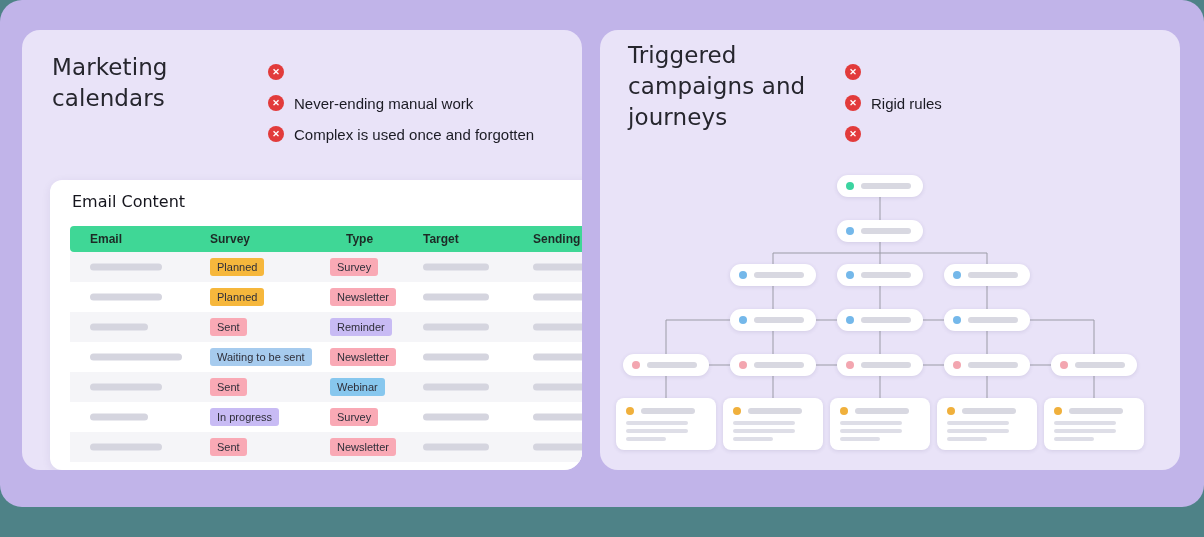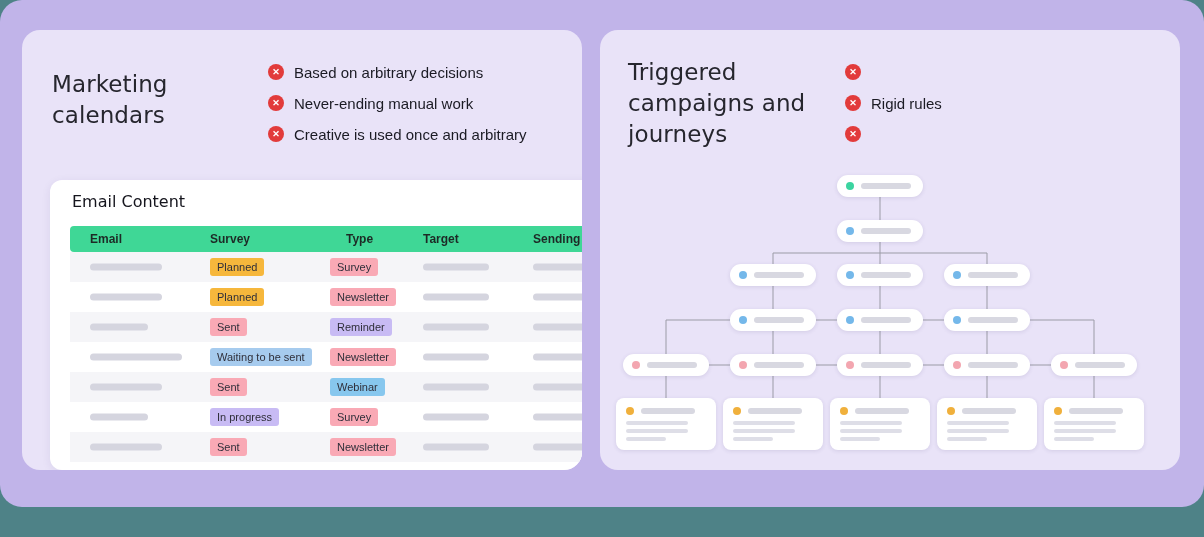--- a/index.html
+++ b/index.html
@@ -8,21 +8,21 @@
 
   .surface { position:absolute; left:0; top:0; width:1204px; height:507px;
              background:var(--purple,#c1b4e9); border-radius:22px; }
 
   .panel { position:absolute; top:30px; height:440px; background:var(--panel,#e9e3f8);
            border-radius:18px; overflow:hidden; }
   .panel-left  { left:22px;  width:560px; }
   .panel-right { left:600px; width:580px; }
 
   .panel-title { position:absolute; font-family:"DejaVu Sans",sans-serif; font-size:23px;
-                 line-height:31px; font-weight:500; color:#26262e; letter-spacing:.1px;margin-top:17px; }
+                 line-height:31px; font-weight:500; color:#26262e; letter-spacing:.1px; }
   .panel-left  .panel-title { left:30px; top:22px; width:175px; }
   .panel-right .panel-title { left:28px; top:10px; width:215px; }
 
   .points { position:absolute; top:32px; list-style:none; }
   .panel-left  .points { left:246px; }
   .panel-right .points { left:245px; }
   .points li { display:flex; align-items:center; gap:10px; height:20px; margin-bottom:11px; }
   .xicon { width:16px; height:16px; border-radius:50%; background:var(--red,#e23b3b); color:#fff;
            font-size:9px; font-weight:bold; display:flex; align-items:center; justify-content:center;
            flex:0 0 16px; line-height:1; }
@@ -59,29 +59,28 @@
 </head>
 <body>
 
 <div class="surface">
 
   <section class="panel panel-left">
     <h2 class="panel-title">Marketing calendars</h2>
     <ul class="points">
       <li>
         <span class="xicon">✕</span>
-        <span class="point-text">Based on arbitrary decisions</span>
       </li>
       <li>
         <span class="xicon">✕</span>
         <span class="point-text">Never-ending manual work</span>
       </li>
       <li>
         <span class="xicon">✕</span>
-        <span class="point-text">Creative is used once and arbitrary</span>
+        <span class="point-text">Complex is used once and forgotten</span>
       </li>
     </ul>
 
     <div class="email-card">
       <div class="card-title">Email Content</div>
       <div class="thead">
         <span class="th" style="left:20px">Email</span>
         <span class="th" style="left:140px">Survey</span>
         <span class="th" style="left:276px">Type</span>
         <span class="th" style="left:353px">Target</span>

